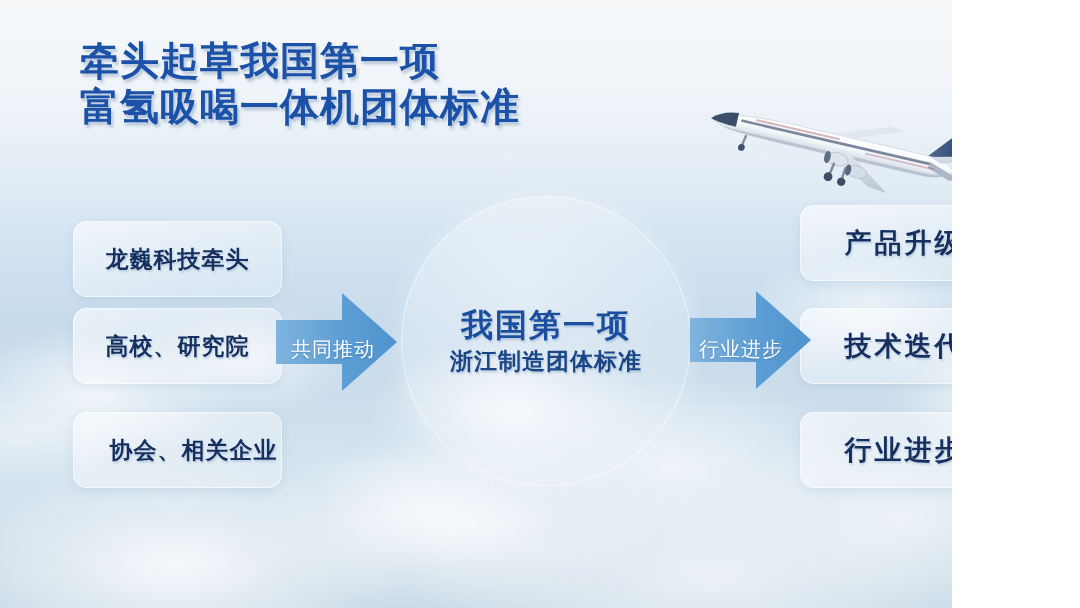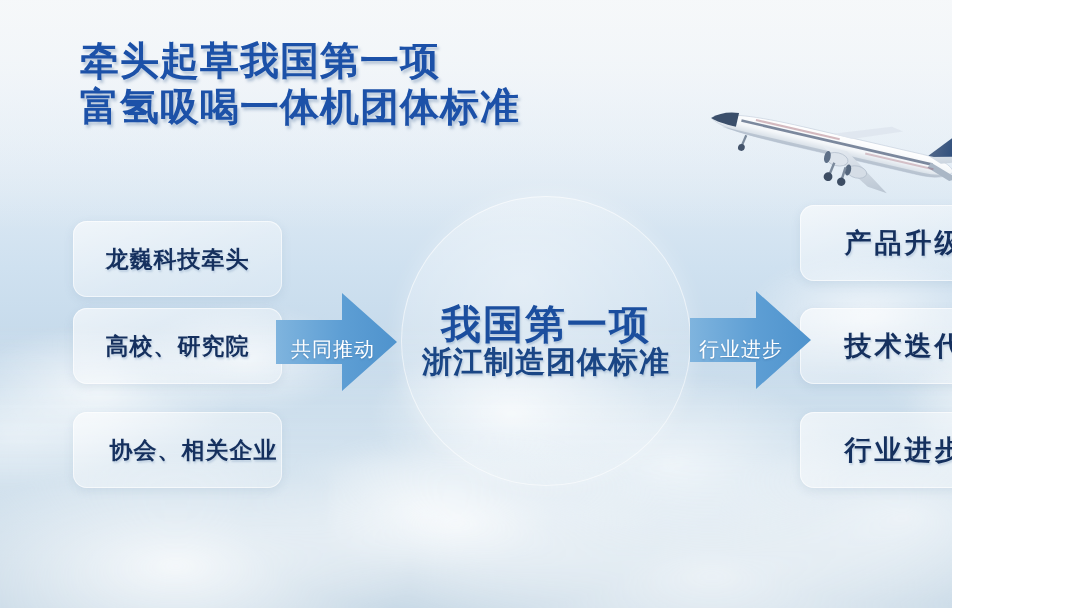--- a/index.html
+++ b/index.html
@@ -126,41 +126,41 @@
       inset 0 0 0 1px rgba(255,255,255,0.55),
       0 0 22px rgba(255,255,255,0.30);
     display: flex;
     flex-direction: column;
     align-items: center;
     justify-content: center;
   }
   .circle-line-1 {
     font-family: "Liberation Serif", "DejaVu Serif", serif;
     font-weight: bold;
-    font-size: 40px;
+    font-size: 32px;
     line-height: 42px;
     color: #1b4e9e;
     letter-spacing: 2px;
     text-shadow: 1px 2px 2px rgba(120,150,185,0.40);
     white-space: nowrap;
   }
   .circle-line-2 {
     font-family: "Liberation Serif", "DejaVu Serif", serif;
     font-weight: bold;
     font-size: 25px;
     line-height: 36px;
     color: #16325f;
     letter-spacing: 0px;
     text-shadow: 1px 2px 2px rgba(120,150,185,0.38);
     white-space: nowrap;
   }
   .circle-line-3 {
     font-family: "Liberation Serif", "DejaVu Serif", serif;
     font-weight: bold;
-    font-size: 30px;
+    font-size: 23px;
     line-height: 32px;
     color: #1a4685;
     letter-spacing: 1px;
     text-shadow: 1px 2px 2px rgba(120,150,185,0.38);
     white-space: nowrap;
     text-align: right;
   }
 
   
   .flow-box {

